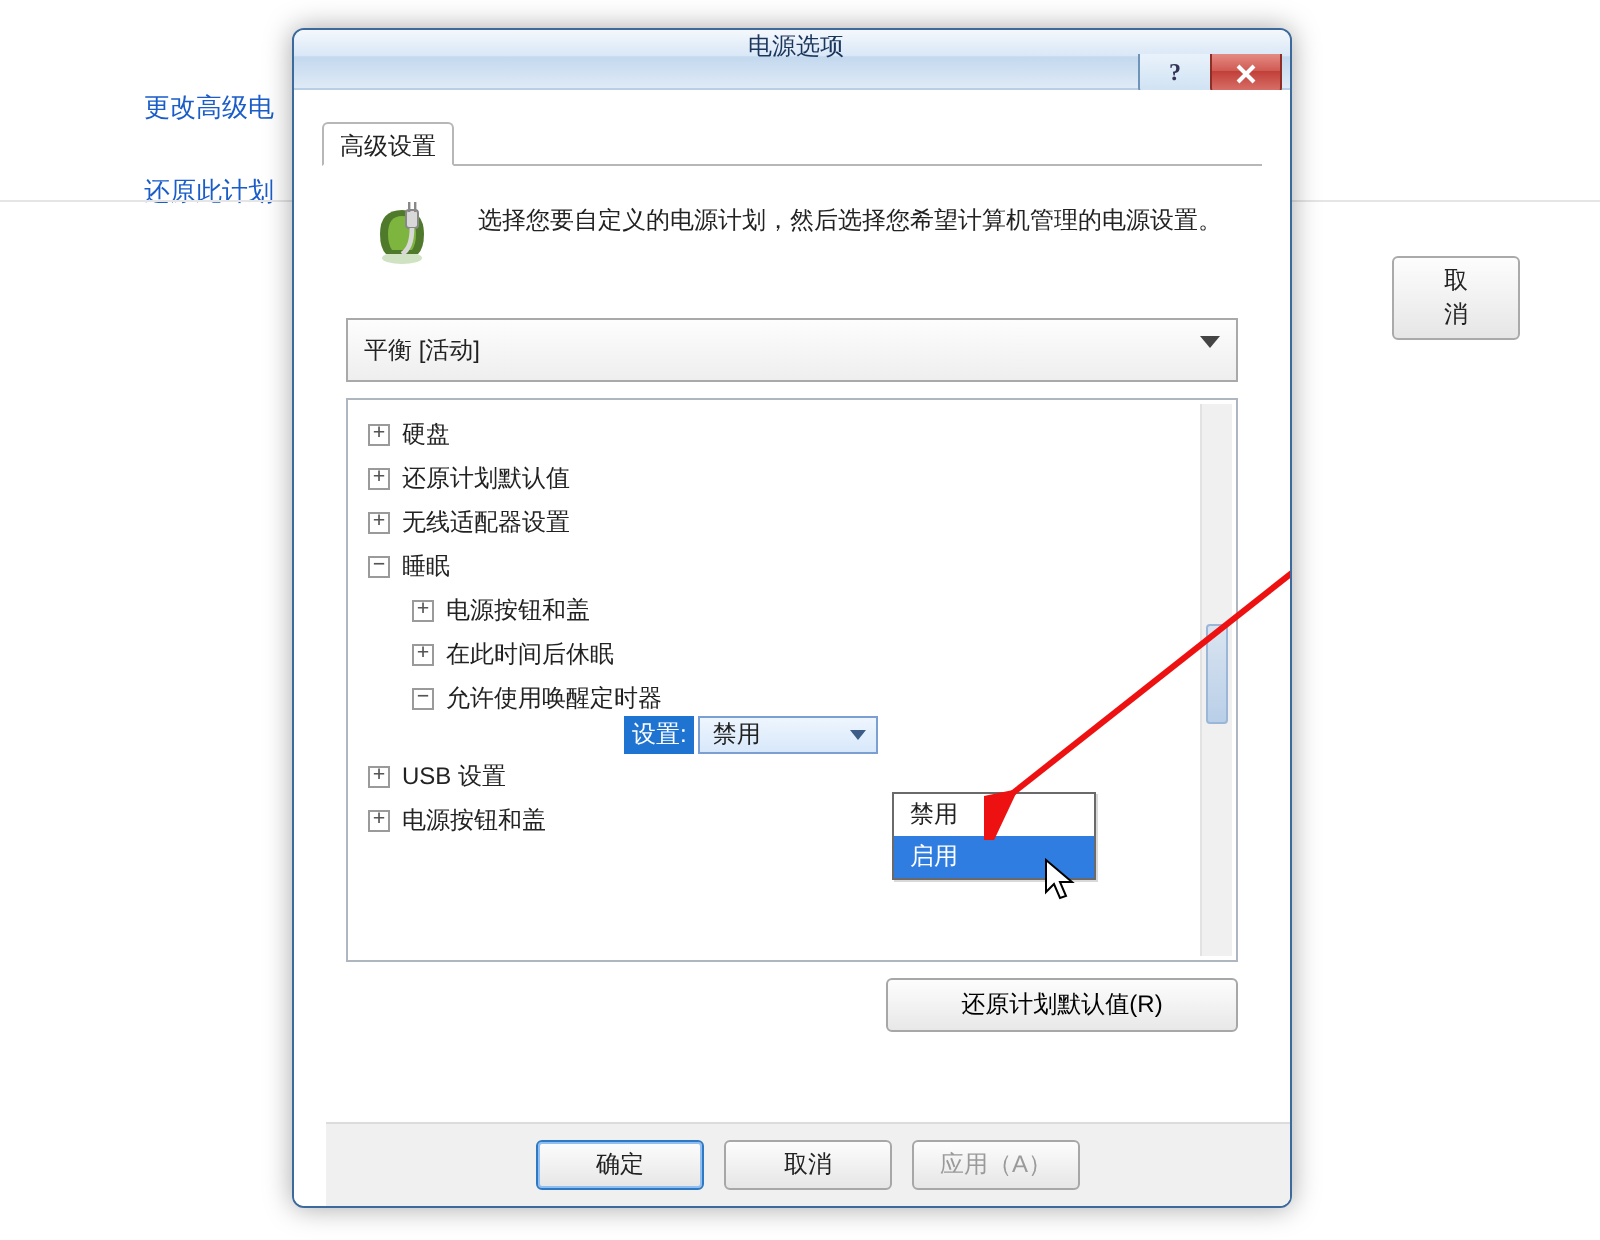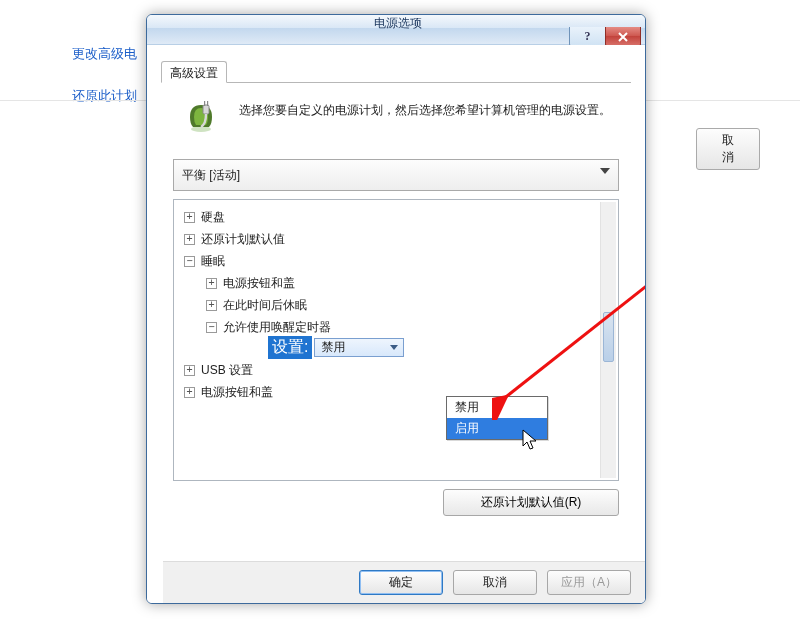--- a/index.html
+++ b/index.html
@@ -85,21 +85,21 @@
     .tree{ padding:6px 4px 8px 8px; height:100%; overflow:hidden; }
     .node{ display:flex; align-items:center; gap:6px; height:22px; padding-left:2px;}
     .lvl0{ margin-left:0;} .lvl1{ margin-left:22px;}
     .expander{width:11px;height:11px;border:1px solid #9a9a9a;display:flex;align-items:center;justify-content:center;
               font-size:10px; line-height:1; background:#fff; color:#555; font-family:Consolas,monospace;user-select:none;}
     .expander.minus::before{content:"−";}
     .expander.plus::before{content:"+";}
 
     
     .setting-row{ display:flex; align-items:center; gap:2px; margin-left:86px; margin-top:-2px;}
-    .setting-label{ background:#1f74d1; color:#fff; padding:1px 4px; font-size:16px;}
+    .setting-label{ background:#1f74d1; color:#fff; padding:1px 4px; font-size:12px;margin-left:44px;}
     .setting-combo{ height:19px; border:1px solid #7a9fd0;
         background:linear-gradient(#eef5fd,#d8e8fb); width:90px;
         display:flex; align-items:center; padding:0 6px; position:relative;}
     .setting-combo .caret{position:absolute; right:5px; top:6px; width:0;height:0;
       border-left:4px solid transparent;border-right:4px solid transparent;border-top:5px solid #3b5c86;}
     
     .ddlist{ position:absolute; left:272px; top:196px; width:102px;
              border:1px solid #6a6a6a; background:#fff; z-index:5;
              box-shadow:1px 1px 0 rgba(0,0,0,.15);}
     .ddlist .opt{ padding:2px 8px; font-size:12px; }
@@ -117,21 +117,21 @@
     
     .restore-btn{
       margin:4px 12px 0 auto; display:block; width:176px; text-align:center;
       border:1px solid #a7a7a7; border-radius:3px; padding:4px 10px;
       background:linear-gradient(#fdfdfd,#e8e8e8); font-size:12px;
     }
 
     
     .actionbar{ position:absolute; left:16px; right:0; bottom:0; height:42px;
                 background:#f0f0f0; border-top:1px solid #dcdcdc;
-                display:flex; align-items:center; justify-content:flex-end; gap:10px; padding:0 14px;}
+                display:flex; align-items:center; justify-content:center; gap:10px; padding:0 14px;}
     .actionbar .btn{ width:84px; padding:3px 0; text-align:center; border:1px solid #a7a7a7;
                      border-radius:3px; background:linear-gradient(#fdfdfd,#e6e6e6); font-size:12px;}
     .actionbar .btn.primary{ border-color:#2f79c4; box-shadow:0 0 0 1px #8fbef2 inset;}
     .actionbar .btn.disabled{ color:#9a9a9a;}
 
     
     .arrow{position:absolute; left:345px; top:205px; z-index:7; pointer-events:none;}
   </style>
 </head>
 <body>
@@ -195,20 +195,24 @@
       <div class="tree">
         <div class="node lvl0">
           <span class="expander plus"></span>
           <span>硬盘</span>
         </div>
         <div class="node lvl0">
           <span class="expander plus"></span>
           <span>还原计划默认值</span>
         </div>
         <div class="node lvl0">
+          <span class="expander plus"></span>
+          <span>无线适配器设置</span>
+        </div>
+        <div class="node lvl0">
           <span class="expander minus"></span>
           <span>睡眠</span>
         </div>
           <div class="node lvl1">
             <span class="expander plus"></span>
             <span>电源按钮和盖</span>
           </div>
           <div class="node lvl1">
             <span class="expander plus"></span>
             <span>在此时间后休眠</span>

